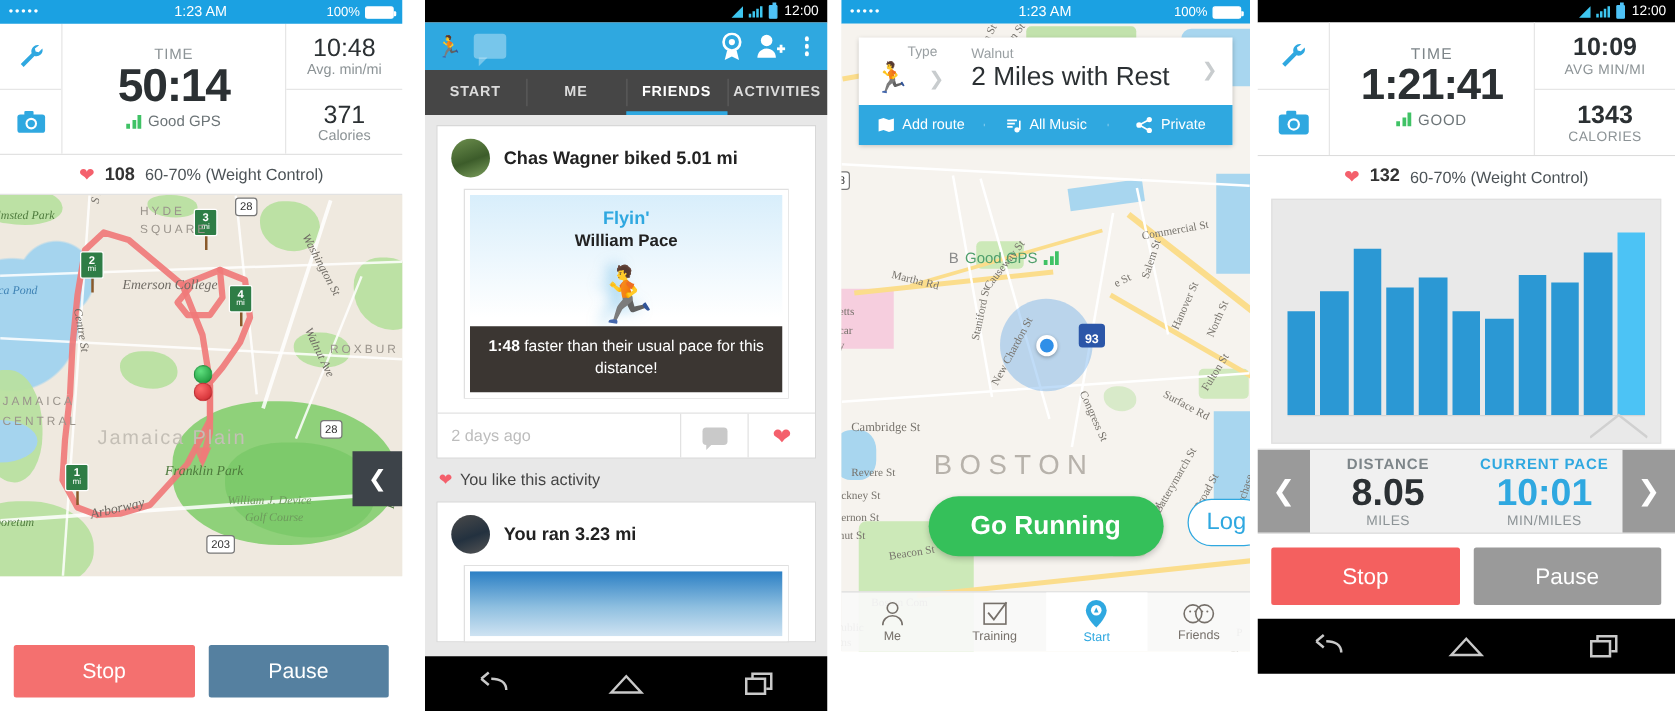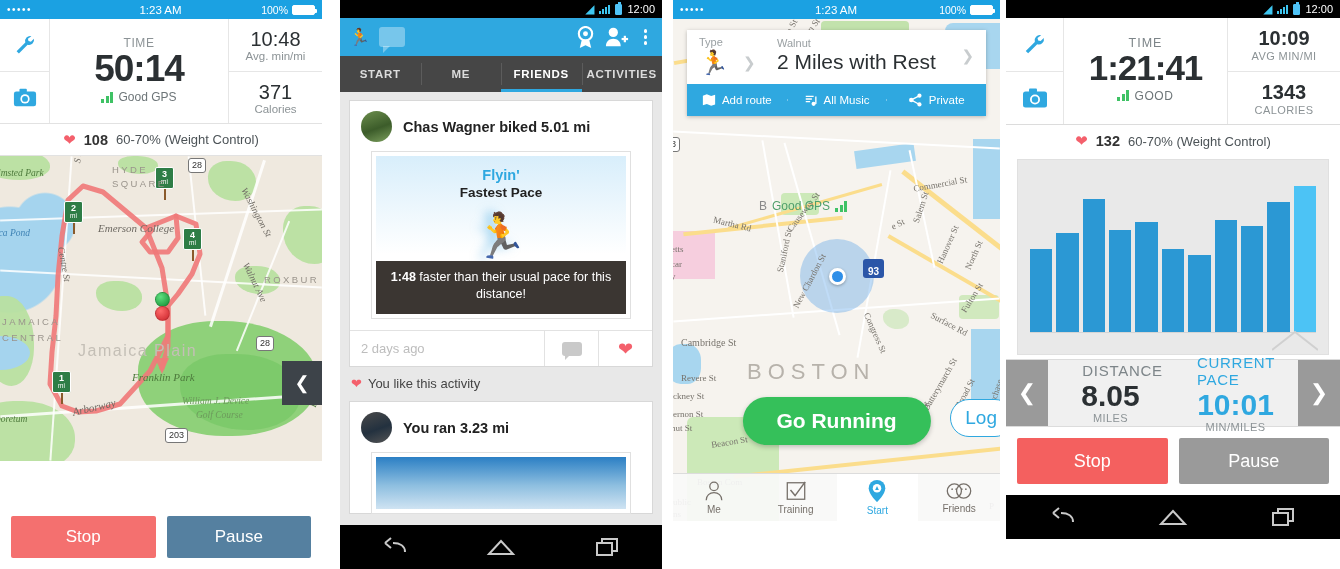--- a/index.html
+++ b/index.html
@@ -145,21 +145,21 @@
   .pinkblk{position:absolute;background:#f6cede;}
   .rdy{position:absolute;background:#fbdd8c;}
   .rdw{position:absolute;background:#fff;}
   .m3lab{position:absolute;font-size:9px;color:#77736c;white-space:nowrap;font-family:"Liberation Serif",serif;}
   .m3big{position:absolute;font-size:22px;letter-spacing:6px;color:#b7b2ab;}
   .gloc{position:absolute;width:74px;height:74px;border-radius:50%;background:rgba(64,150,230,.33);display:flex;align-items:center;justify-content:center;}
   .gloc i{width:17px;height:17px;border-radius:50%;background:#2f8fe8;border:3px solid #fff;box-shadow:0 1px 3px rgba(0,0,0,.3);display:block;}
   .i93{position:absolute;width:21px;height:19px;background:#2b56a8;border-radius:3px;color:#fff;font-size:10px;font-weight:bold;display:flex;align-items:flex-end;justify-content:center;padding-bottom:1px;}
   .card3{position:absolute;left:14px;right:14px;top:11px;background:#fff;box-shadow:0 1px 4px rgba(0,0,0,.25);}
   .c3-top{display:flex;align-items:center;padding:6px 12px 9px;}
-  .c3-type{width:78px;}
+  .c3-type{width:78px;text-align:center;}
   .c3-k{font-size:11px;color:#9aa0a3;}
   .c3-tyrow{display:flex;align-items:center;gap:14px;margin-top:3px;}
   .c3-run{font-size:24px;line-height:1;}
   .c3-chev{color:#c8ccce;font-size:15px;}
   .c3-wk{flex:1;}
   .c3-val{font-size:21px;color:#2b3033;margin-top:1px;}
   .c3-bar{height:32px;background:#2fa8e0;display:flex;align-items:center;color:#fff;font-size:11.5px;}
   .c3-seg{flex:1;display:flex;align-items:center;justify-content:center;gap:6px;position:relative;}
   .c3-seg+.c3-seg:before{content:"";position:absolute;left:0;top:6px;bottom:6px;width:1px;background:rgba(255,255,255,.35);}
   .gps3{position:absolute;left:86px;top:180px;display:flex;align-items:center;gap:5px;}
@@ -187,21 +187,21 @@
   .hr4{height:32px;display:flex;align-items:center;justify-content:center;gap:8px;background:#fff;}
   .chartbox{margin:2px 11px 0;height:196px;background:#e9e9e9;border:1px solid #e0e0e0;position:relative;overflow:hidden;}
   .chart{position:absolute;left:12px;right:12px;bottom:22px;top:12px;display:flex;align-items:flex-end;gap:4px;}
   .bar{flex:1;background:#2b98d4;}
   .bar.hl{background:#4cc3f5;}
   .chev-mark{position:absolute;right:10px;bottom:2px;width:46px;height:22px;}
   .chart-base{position:absolute;left:12px;right:12px;bottom:21px;height:1px;background:#d5d5d5;}
   .p4-metrics{display:flex;align-items:stretch;height:68px;background:#f0f0f0;border-top:1px solid #dcdcdc;border-bottom:1px solid #dcdcdc;margin-top:4px;}
   .arrw{width:42px;background:#9a9a9a;color:#fff;display:flex;align-items:center;justify-content:center;font-size:22px;}
   .mcol{flex:1;display:flex;flex-direction:column;align-items:center;justify-content:center;}
-  .mk{font-size:15px;color:#7d8589;letter-spacing:.7px;font-weight:normal;margin-left:24px;}
+  .mk{font-size:12px;color:#7d8589;letter-spacing:.7px;font-weight:bold;}
   .mk.blue{color:#2fa8e0;}
   .mv{font-size:30px;font-weight:bold;color:#2b3033;line-height:1.1;}
   .mv.blue{color:#2fa8e0;}
   .mu{font-size:11px;color:#8c9396;letter-spacing:.4px;}
   .p4-btns{display:flex;gap:11px;padding:11px;}
   .b4{flex:1;height:46px;display:flex;align-items:center;justify-content:center;font-size:18px;color:#fff;border-radius:2px;}
   .b4.stop{background:#f4605f;}
   .b4.pause{background:#9a9a9a;}
 </style>
 </head>
@@ -395,21 +395,21 @@
 
     <div class="feed">
       <div class="card">
         <div class="card-head">
           <div class="avatar"></div>
           <div class="card-title">Chas Wagner biked 5.01 mi</div>
         </div>
         <div class="badge-wrap">
           <div class="badge">
             <div class="bt1">Flyin'</div>
-            <div class="bt2">Fastest Pace</div>
+            <div class="bt2">William Pace</div>
             <div class="runner">🏃</div>
             <div class="strip">
               <b>1:48</b><span> faster than their usual pace for this distance!</span>
             </div>
           </div>
         </div>
         <div class="card-foot">
           <div class="cf-time">2 days ago</div>
           <div class="cf-btn">
               <span class="cmt-bub"></span>

